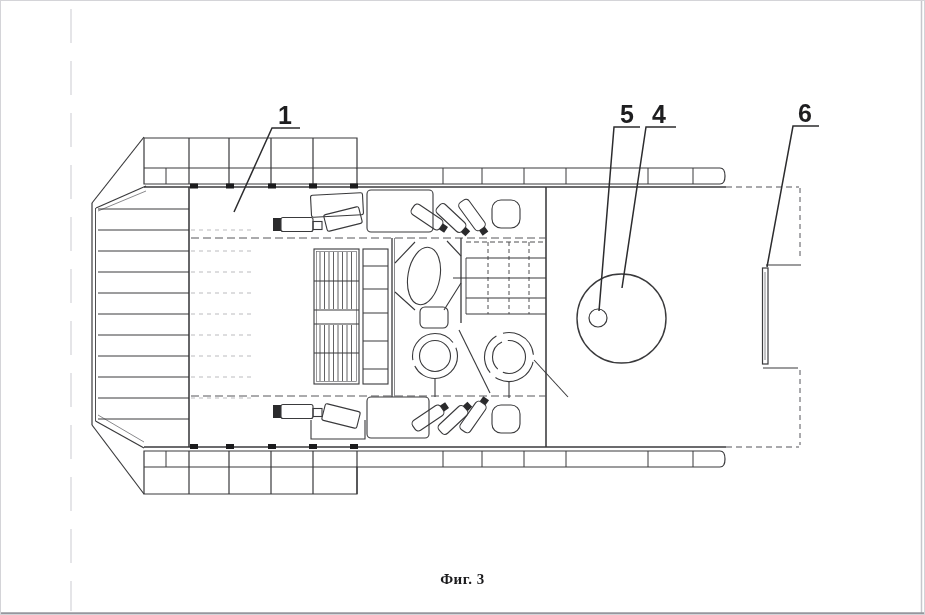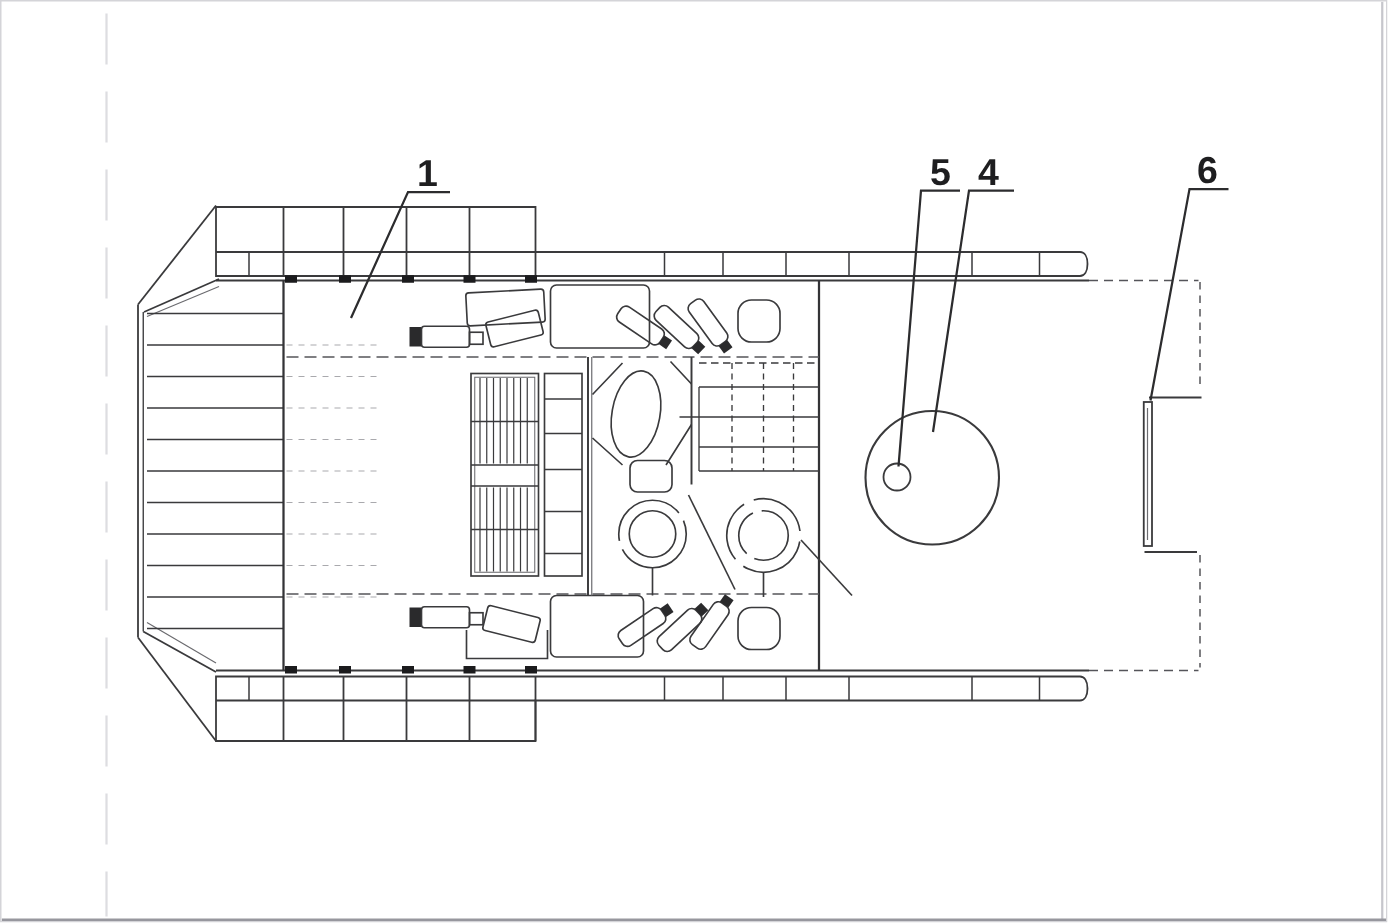--- a/index.html
+++ b/index.html
@@ -216,13 +216,14 @@
         <path d="M621,287 L645,126 H675" stroke="#2c2c2e" stroke-width="1.5" fill="none"></path>
         <text class="callout" x="658" y="122" text-anchor="middle">4</text>
       </g>
       <g>
         <path d="M766,266 L792,125 H818" stroke="#2c2c2e" stroke-width="1.5" fill="none"></path>
         <text class="callout" x="804" y="121" text-anchor="middle">6</text>
       </g>
     </g>
   </svg>
 
+  <div class="caption">Фиг. 3</div>
 </div>
 
 </body></html>

